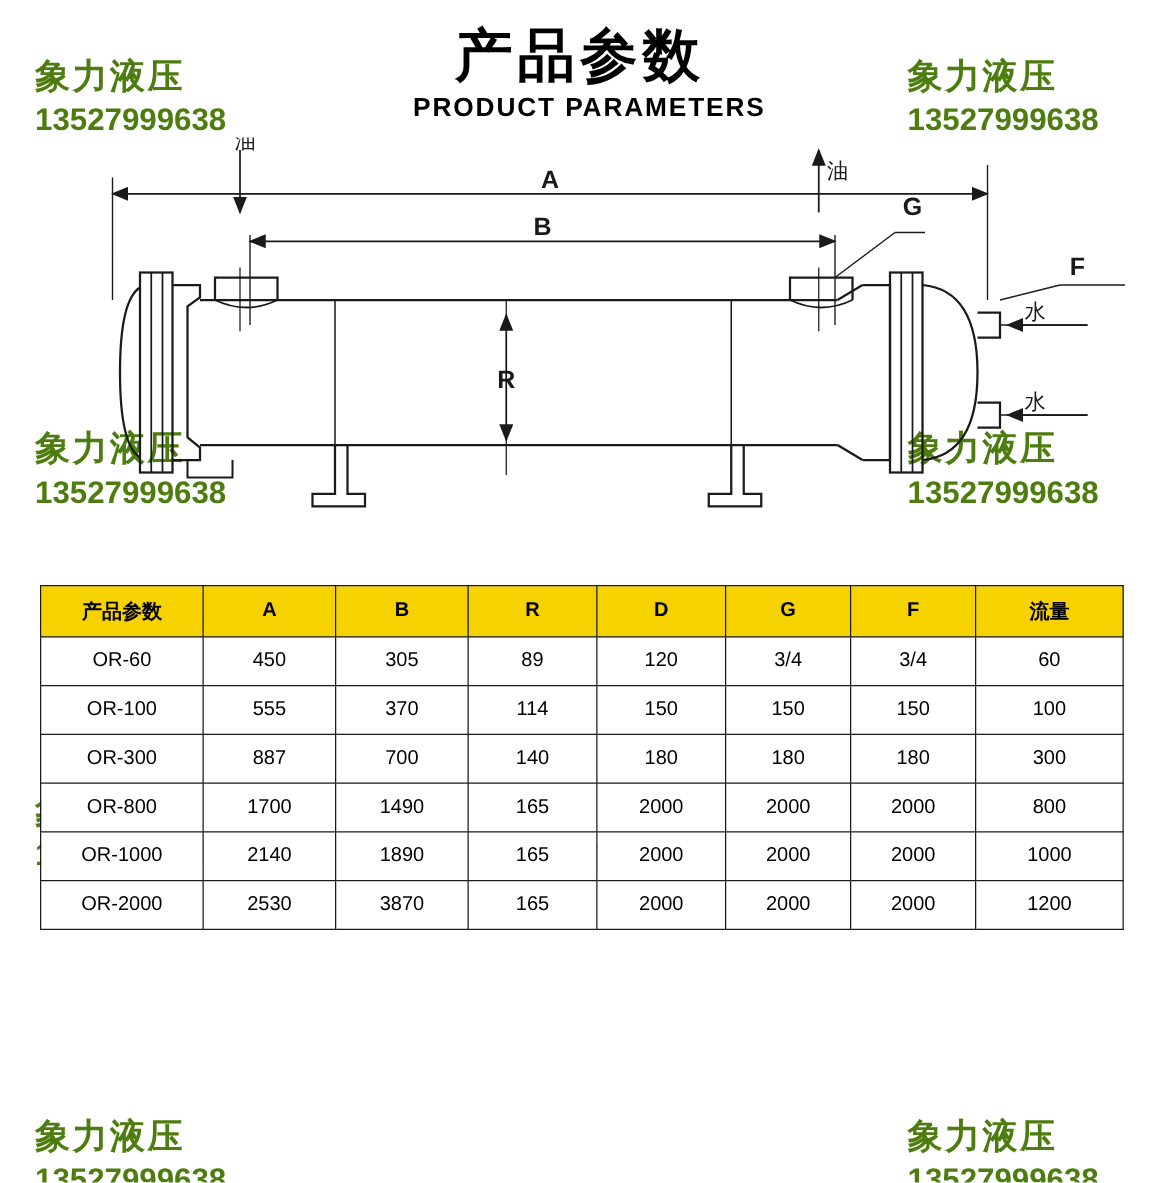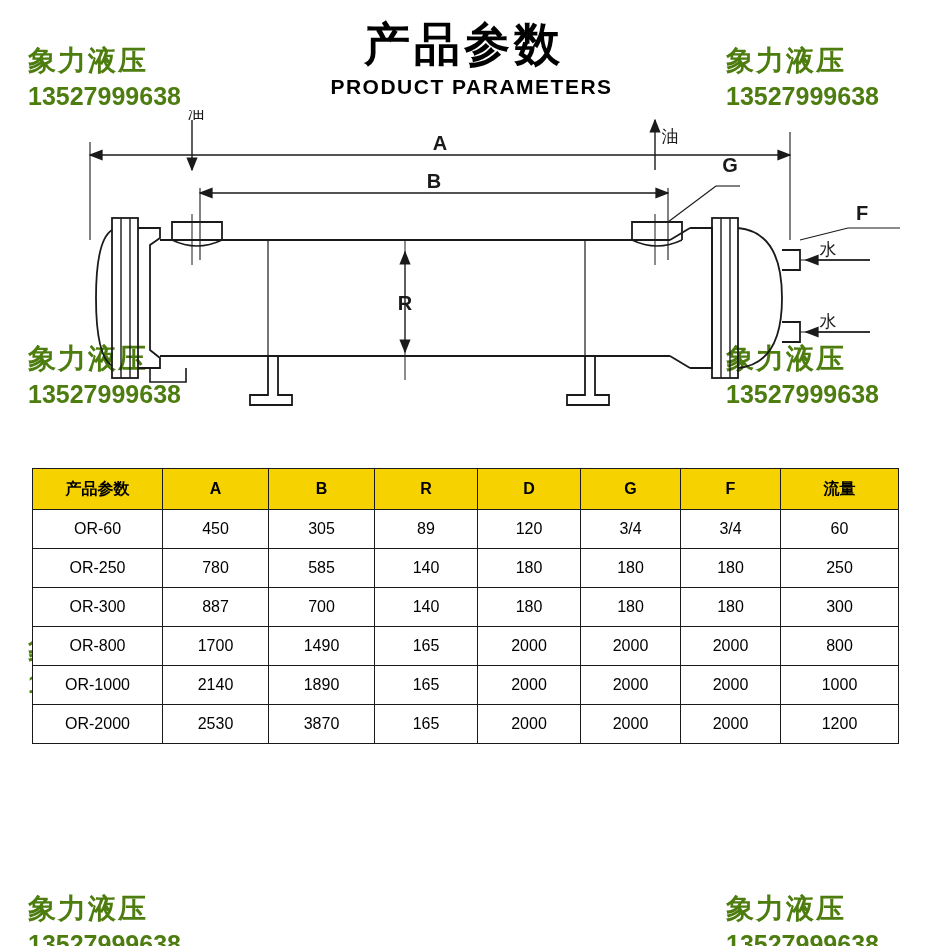--- a/index.html
+++ b/index.html
@@ -281,28 +281,28 @@
             <td>OR-60</td>
             <td>450</td>
             <td>305</td>
             <td>89</td>
             <td>120</td>
             <td>3/4</td>
             <td>3/4</td>
             <td>60</td>
           </tr>
           <tr>
-            <td>OR-250</td>
-            <td>780</td>
-            <td>585</td>
-            <td>140</td>
-            <td>180</td>
-            <td>180</td>
-            <td>180</td>
-            <td>250</td>
+            <td>OR-100</td>
+            <td>555</td>
+            <td>370</td>
+            <td>114</td>
+            <td>150</td>
+            <td>150</td>
+            <td>150</td>
+            <td>100</td>
           </tr>
           <tr>
             <td>OR-300</td>
             <td>887</td>
             <td>700</td>
             <td>140</td>
             <td>180</td>
             <td>180</td>
             <td>180</td>
             <td>300</td>

